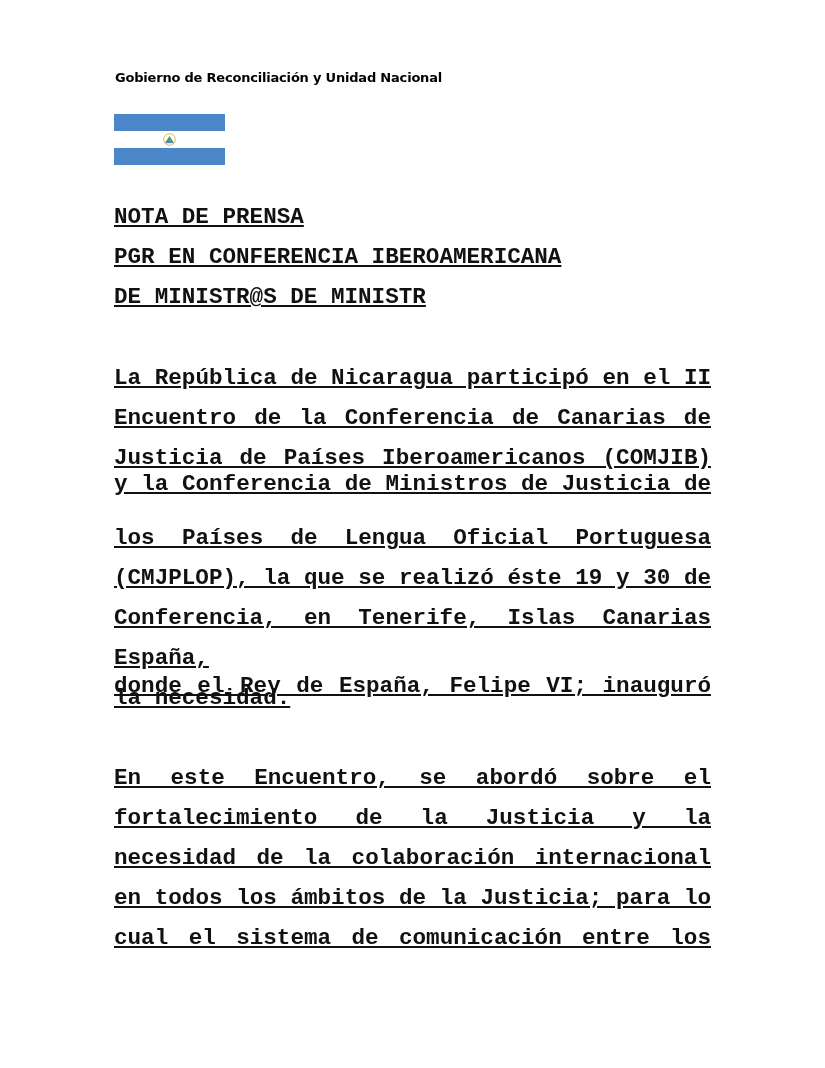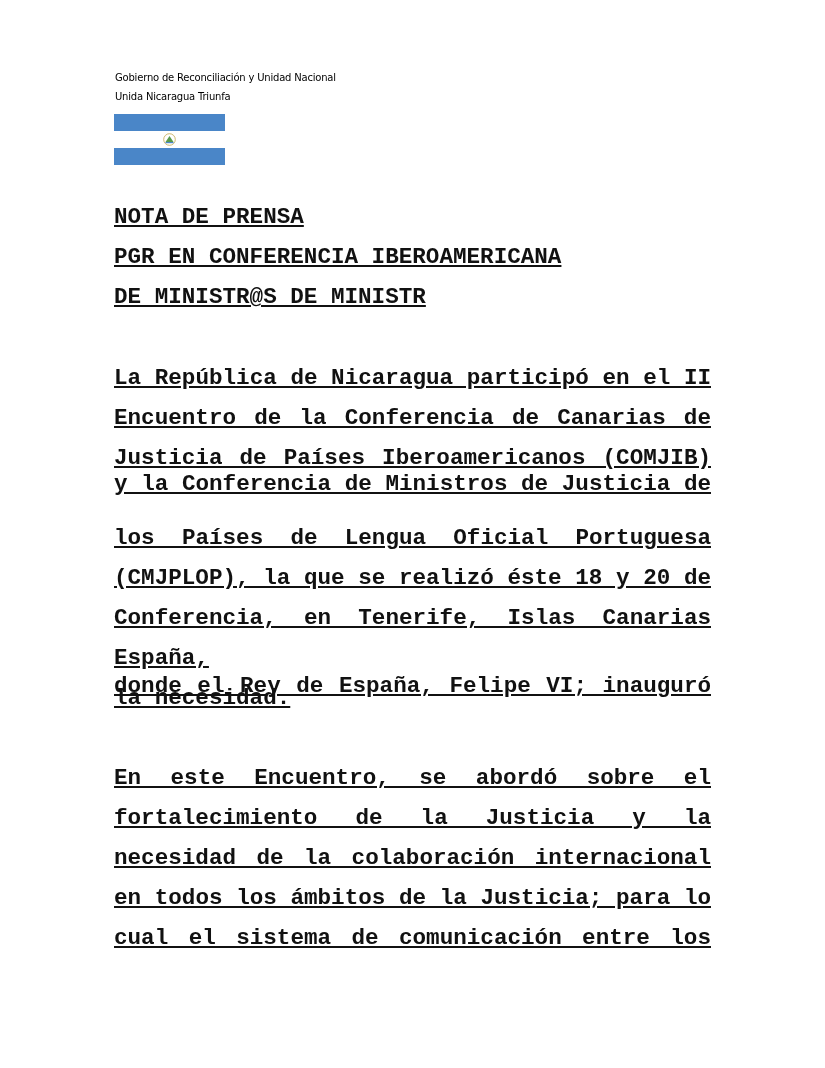--- a/index.html
+++ b/index.html
@@ -1,32 +1,31 @@
 <!DOCTYPE html>
 <html><head>
 <meta charset="utf-8">
 <style>
   html, body { margin: 0; padding: 0; background: #ffffff; }
   body { width: 825px; height: 1068px; position: relative; overflow: hidden; }
-  .header { position: absolute; left: 115px; top: 68px; font-family: "DejaVu Sans", sans-serif; font-weight: normal; font-size: 10px; line-height: 19px; color: #000; letter-spacing: -0.2px; }
+  .header { position: absolute; left: 115px; top: 68px; font-family: "DejaVu Sans", sans-serif; font-weight: bold; font-size: 13px; line-height: 19px; color: #000; letter-spacing: -0.2px; }
   .flag { position: absolute; left: 114px; top: 114px; width: 111px; height: 51px; }
   .flag .stripe { height: 17px; }
   .flag .blue { background: #4a86c8; }
   .flag .white { background: #ffffff; position: relative; }
   .flag .emblem { position: absolute; left: 49px; top: 2px; width: 13px; height: 13px; }
   .mono { font-family: "Liberation Mono", monospace; font-weight: bold; font-size: 22.6px; color: #111; }
   .line { position: absolute; left: 114px; width: 597px; height: 40px; line-height: 40px; white-space: nowrap; text-decoration: underline; }
   .just { text-align: justify; text-align-last: justify; white-space: normal; }
 </style>
 </head>
 <body>
 
 <div class="header">
   <div>Gobierno de Reconciliación y Unidad Nacional</div>
-  <div>Unida Nicaragua Triunfa</div>
 </div>
 
 <div class="flag">
   <div class="stripe blue"></div>
   <div class="stripe white">
     <svg class="emblem" viewBox="0 0 13 13">
       <circle cx="6.5" cy="6.5" r="5.8" fill="none" stroke="#c8b060" stroke-width="0.9"></circle>
       <polygon points="2.5,9 6.5,3 10.5,9" fill="#5a9a4a"></polygon>
       <rect x="2.5" y="9" width="8" height="1.2" fill="#4a86c8"></rect>
     </svg>
@@ -39,21 +38,21 @@
   <div class="line" style="top:237px">PGR EN CONFERENCIA IBEROAMERICANA</div>
   <div class="line" style="top:277px">DE MINISTR@S DE MINISTR</div>
 </div>
 
 <div class="mono">
   <div class="line just" style="top:358px">La República de Nicaragua participó en el II</div>
   <div class="line just" style="top:398px">Encuentro de la Conferencia de Canarias de</div>
   <div class="line just" style="top:438px">Justicia de Países Iberoamericanos (COMJIB)</div>
   <div class="line just" style="top:464px">y la Conferencia de Ministros de Justicia de</div>
   <div class="line just" style="top:518px">los Países de Lengua Oficial Portuguesa</div>
-  <div class="line just" style="top:558px">(CMJPLOP), la que se realizó éste 18 y 20 de</div>
+  <div class="line just" style="top:558px">(CMJPLOP), la que se realizó éste 19 y 30 de</div>
   <div class="line just" style="top:598px">Conferencia, en Tenerife, Islas Canarias España,</div>
   <div class="line just" style="top:666px">donde el Rey de España, Felipe VI; inauguró</div>
   <div class="line" style="top:678px">la necesidad.</div>
 </div>
 
 <div class="mono">
   <div class="line just" style="top:758px">En este Encuentro, se abordó sobre el</div>
   <div class="line just" style="top:798px">fortalecimiento de la Justicia y la</div>
   <div class="line just" style="top:838px">necesidad de la colaboración internacional</div>
   <div class="line just" style="top:878px">en todos los ámbitos de la Justicia; para lo</div>

